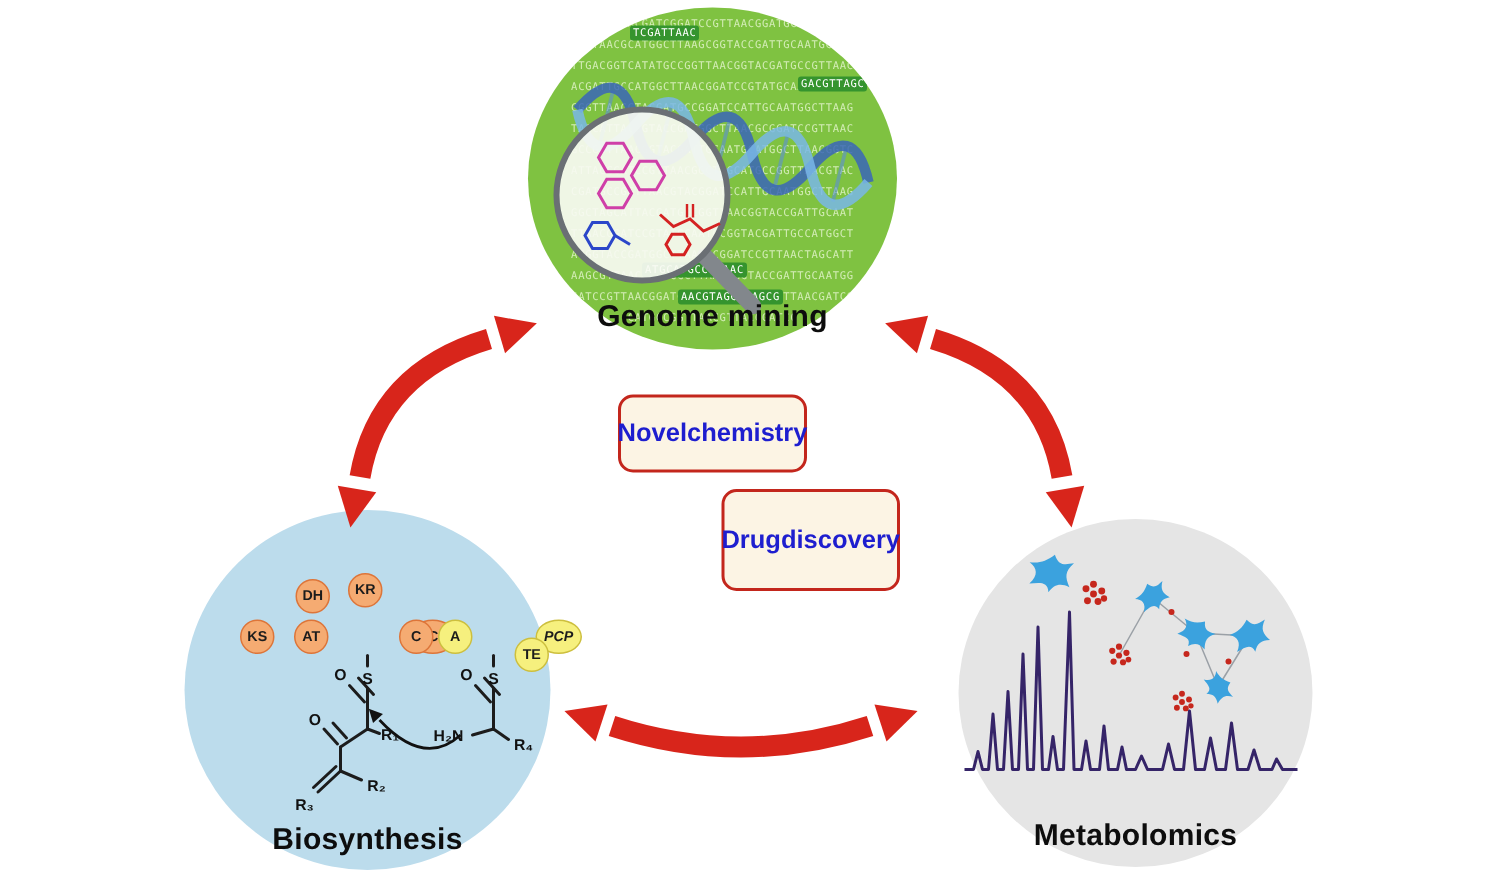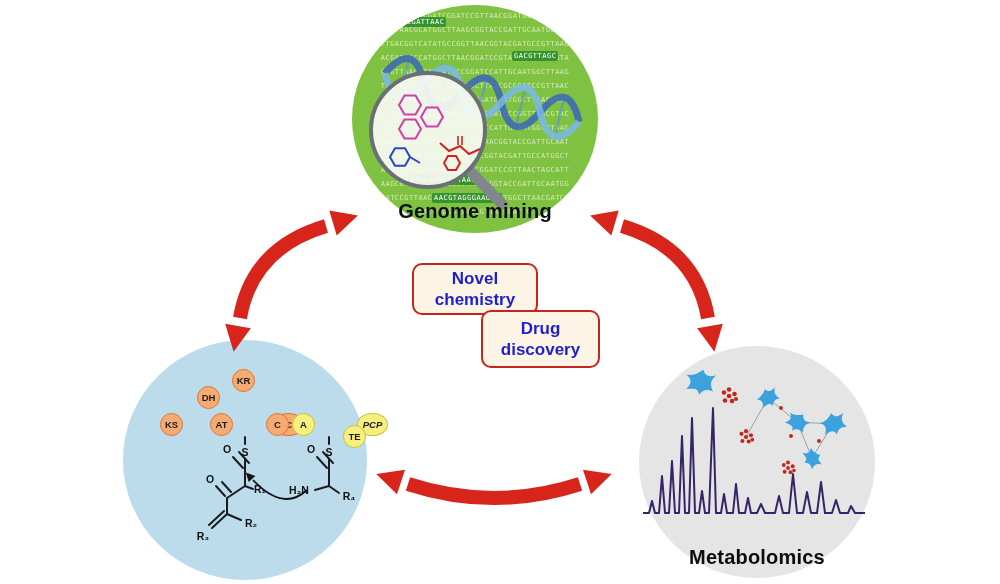--- a/index.html
+++ b/index.html
@@ -12,35 +12,35 @@
   .node-label{position:absolute;left:0;width:100%;text-align:center;font-weight:bold;
               font-size:20px;color:#0d0d0d;letter-spacing:.2px;z-index:5;}
   .genome .node-label{bottom:10px;}
   .bio .node-label{bottom:8px;}
   .metab .node-label{bottom:9px;}
   .dna-rows{position:absolute;inset:0;border-radius:50%;overflow:hidden;z-index:1;
             font-family:"DejaVu Sans Mono",monospace;font-size:7px;line-height:14px;
             color:rgba(242,252,226,0.72);text-align:center;padding-top:4px;box-sizing:border-box;}
   .dna-row{white-space:nowrap;letter-spacing:.5px;}
   .dna-pill{position:absolute;background:#35942e;color:#ffffff;font-family:"DejaVu Sans Mono",monospace;
-            font-size:7px;line-height:10px;padding:0 2px;border-radius:2px;letter-spacing:.5px;}
+            font-size:7px;line-height:10px;padding:0 2px;border-radius:2px;letter-spacing:.5px;margin-left:20px;}
   .genome-art,.bio-art,.metab-art{position:absolute;inset:0;z-index:2;}
   .dom{position:absolute;width:23px;height:23px;border-radius:50%;box-sizing:border-box;
        display:flex;align-items:center;justify-content:center;font-size:9.5px;font-weight:bold;
        color:#1c1c1c;z-index:3;}
   .dom.orange{background:#f5ab72;border:1.5px solid #dd7539;}
   .dom.yellow{background:#f6f07e;border:1.5px solid #cdbf3e;}
   .dom.wide{width:31px;margin-left:43px;}
   .cbox{position:absolute;background:#fcf4e4;border:2.5px solid #c3261c;border-radius:10px;
-        display:flex;flex-direction:column;align-items:center;justify-content:center;
+        display:flex;flex-direction:row;align-items:center;justify-content:center;
         font-weight:bold;font-size:17px;line-height:1.25;color:#1e1ecf;text-align:center;z-index:6;
         box-sizing:border-box;}
   .box-novel{left:412px;top:263px;width:126px;height:52px;}
   .box-enzyme{left:344px;top:325px;width:127px;height:58px;}
-  .box-drug{left:481px;top:310px;width:119px;height:58px;}
+  .box-drug{left:481px;top:326px;width:119px;height:68px;}
   .arrows{position:absolute;inset:0;z-index:4;pointer-events:none;}
   svg text{font-family:"Liberation Sans",sans-serif;}
 </style>
 </head>
 <body>
 
 <div class="canvas">
 
   <div class="circle genome">
     <div class="dna-rows">
@@ -93,23 +93,23 @@
         </g>
       </g>
     </svg>
 
     <div class="node-label">Genome mining</div>
   </div>
 
   <div class="circle bio">
 
     <div class="dom orange" style="left:74px;top:46px;">DH</div>
-    <div class="dom orange" style="left:109px;top:29px;">KR</div>
+    <div class="dom orange" style="left:109px;top:42px;">KR</div>
     <div class="dom orange" style="left:37px;top:73px;">KS</div>
-    <div class="dom orange" style="left:73px;top:73px;margin-left:14px;">AT</div>
+    <div class="dom orange" style="left:73px;top:73px;">AT</div>
     <div class="dom orange wide" style="left:107px;top:73px;">ACP</div>
     <div class="dom orange" style="left:143px;top:73px;">C</div>
 
     <div class="dom yellow" style="left:169px;top:73px;">A</div>
     <div class="dom yellow wide" style="left:191px;top:73px;font-style:italic;">PCP</div>
     <div class="dom yellow" style="left:220px;top:85px;">TE</div>
 
     <svg class="bio-art" viewBox="0 0 244 240">
       <g stroke="#1c1c1c" stroke-width="2" stroke-linecap="round" fill="none">
 
@@ -147,20 +147,21 @@
         <text x="87" y="143">O</text>
         <text x="128" y="187">R₂</text>
         <text x="80" y="200">R₃</text>
         <text x="206" y="116">S</text>
         <text x="188" y="113">O</text>
         <text x="176" y="154">H₂N</text>
         <text x="226" y="160">R₄</text>
       </g>
     </svg>
 
+    <div class="node-label">Biosynthesis</div>
   </div>
 
   <div class="circle metab">
     <svg class="metab-art" viewBox="0 0 236 232">
       <defs>
         <path id="mol" d="M0,-11 C4,-5 7,-7 12,-9 C8,-3 9,0 13,5 C7,4 4,6 2,11 C0,5 -4,7 -10,9 C-6,3 -8,-1 -13,-3 C-7,-4 -4,-6 0,-11 Z" fill="#3ba2de"></path>
         <g id="reddots" fill="#c6271d">
           <circle r="2.3"></circle>
             <circle cx="5.5" cy="-2" r="2.3"></circle>
             <circle cx="-5" cy="-3.5" r="2.3"></circle>

